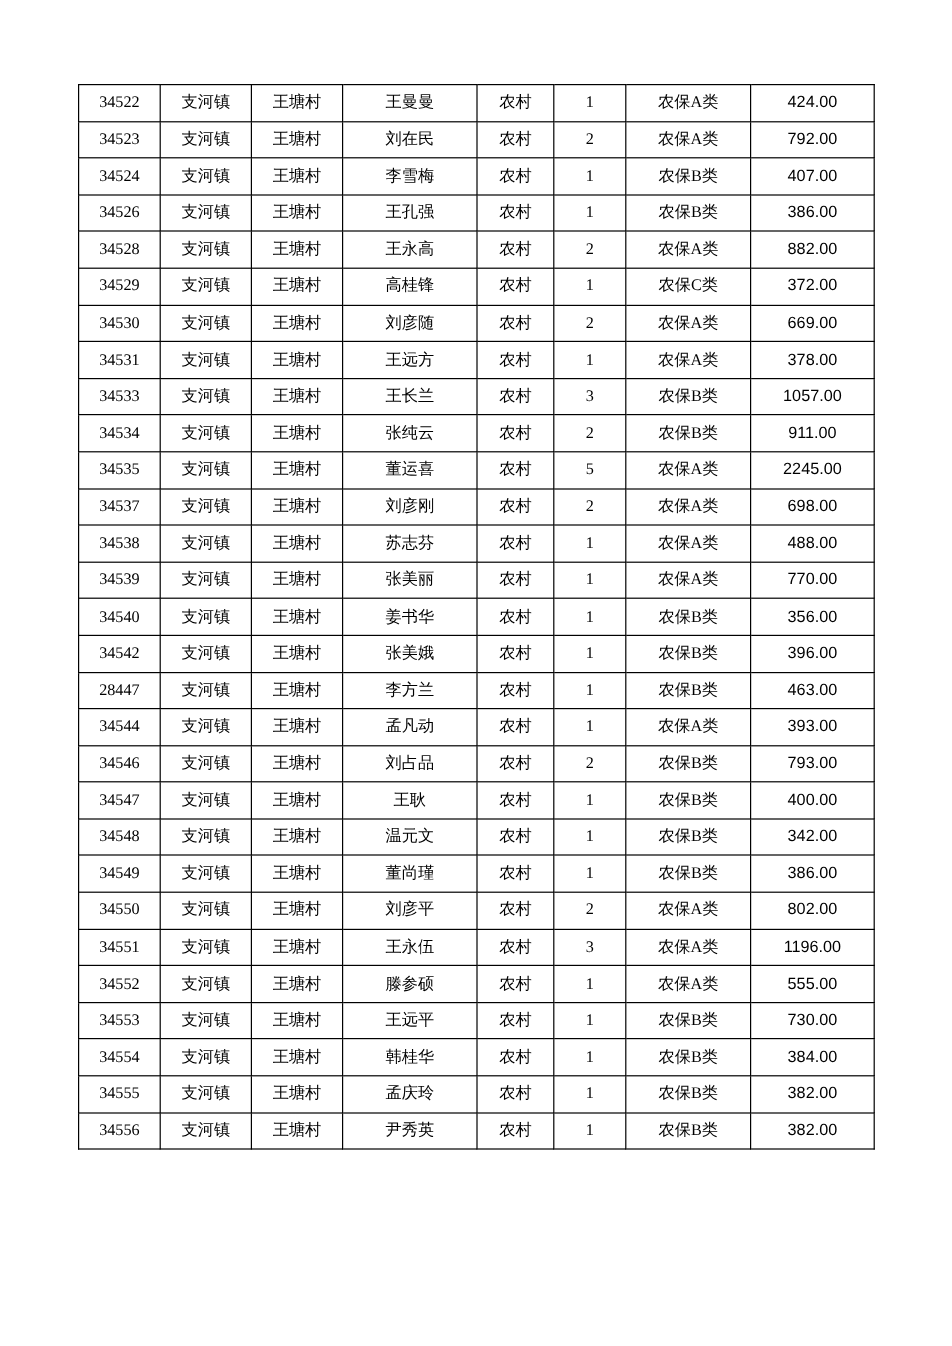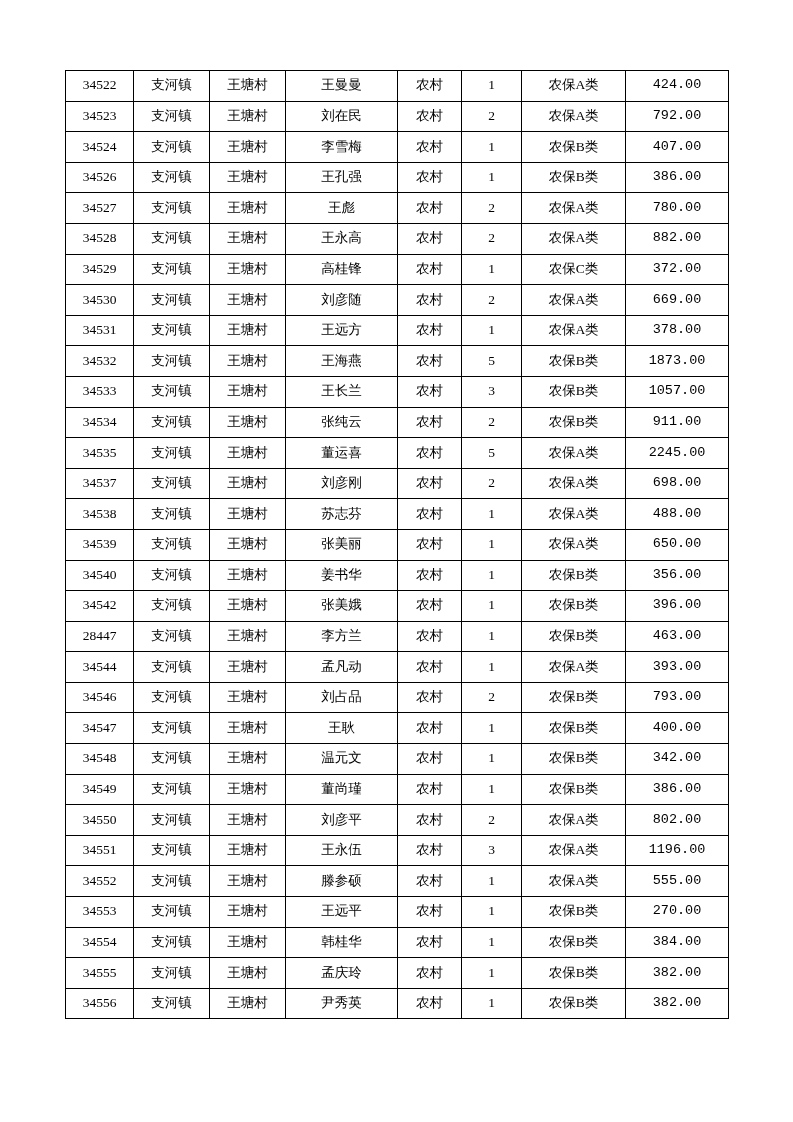--- a/index.html
+++ b/index.html
@@ -39,21 +39,21 @@
   col.c-id      { width: 68px; }
   col.c-town    { width: 76px; }
   col.c-village { width: 76px; }
   col.c-name    { width: 112px; }
   col.c-type    { width: 64px; }
   col.c-count   { width: 60px; }
   col.c-cat     { width: 104px; }
   col.c-amount  { width: 103px; }
   td.amount {
     text-align: center;
-    font-family: Liberation Mono, monospace;
+    font-family: Liberation Sans, sans-serif;
   }
 </style>
 </head>
 <body>
 
 <div class="page">
   <table class="data-table">
     <colgroup>
       <col class="c-id">
       <col class="c-town">
@@ -99,30 +99,20 @@
           <td>34526</td>
           <td>支河镇</td>
           <td>王塘村</td>
           <td>王孔强</td>
           <td>农村</td>
           <td>1</td>
           <td>农保B类</td>
           <td class="amount">386.00</td>
         </tr>
         <tr>
-          <td>34527</td>
-          <td>支河镇</td>
-          <td>王塘村</td>
-          <td>王彪</td>
-          <td>农村</td>
-          <td>2</td>
-          <td>农保A类</td>
-          <td class="amount">780.00</td>
-        </tr>
-        <tr>
           <td>34528</td>
           <td>支河镇</td>
           <td>王塘村</td>
           <td>王永高</td>
           <td>农村</td>
           <td>2</td>
           <td>农保A类</td>
           <td class="amount">882.00</td>
         </tr>
         <tr>
@@ -149,186 +139,176 @@
           <td>34531</td>
           <td>支河镇</td>
           <td>王塘村</td>
           <td>王远方</td>
           <td>农村</td>
           <td>1</td>
           <td>农保A类</td>
           <td class="amount">378.00</td>
         </tr>
         <tr>
-          <td>34532</td>
-          <td>支河镇</td>
-          <td>王塘村</td>
-          <td>王海燕</td>
+          <td>34533</td>
+          <td>支河镇</td>
+          <td>王塘村</td>
+          <td>王长兰</td>
+          <td>农村</td>
+          <td>3</td>
+          <td>农保B类</td>
+          <td class="amount">1057.00</td>
+        </tr>
+        <tr>
+          <td>34534</td>
+          <td>支河镇</td>
+          <td>王塘村</td>
+          <td>张纯云</td>
+          <td>农村</td>
+          <td>2</td>
+          <td>农保B类</td>
+          <td class="amount">911.00</td>
+        </tr>
+        <tr>
+          <td>34535</td>
+          <td>支河镇</td>
+          <td>王塘村</td>
+          <td>董运喜</td>
           <td>农村</td>
           <td>5</td>
-          <td>农保B类</td>
-          <td class="amount">1873.00</td>
-        </tr>
-        <tr>
-          <td>34533</td>
-          <td>支河镇</td>
-          <td>王塘村</td>
-          <td>王长兰</td>
+          <td>农保A类</td>
+          <td class="amount">2245.00</td>
+        </tr>
+        <tr>
+          <td>34537</td>
+          <td>支河镇</td>
+          <td>王塘村</td>
+          <td>刘彦刚</td>
+          <td>农村</td>
+          <td>2</td>
+          <td>农保A类</td>
+          <td class="amount">698.00</td>
+        </tr>
+        <tr>
+          <td>34538</td>
+          <td>支河镇</td>
+          <td>王塘村</td>
+          <td>苏志芬</td>
+          <td>农村</td>
+          <td>1</td>
+          <td>农保A类</td>
+          <td class="amount">488.00</td>
+        </tr>
+        <tr>
+          <td>34539</td>
+          <td>支河镇</td>
+          <td>王塘村</td>
+          <td>张美丽</td>
+          <td>农村</td>
+          <td>1</td>
+          <td>农保A类</td>
+          <td class="amount">770.00</td>
+        </tr>
+        <tr>
+          <td>34540</td>
+          <td>支河镇</td>
+          <td>王塘村</td>
+          <td>姜书华</td>
+          <td>农村</td>
+          <td>1</td>
+          <td>农保B类</td>
+          <td class="amount">356.00</td>
+        </tr>
+        <tr>
+          <td>34542</td>
+          <td>支河镇</td>
+          <td>王塘村</td>
+          <td>张美娥</td>
+          <td>农村</td>
+          <td>1</td>
+          <td>农保B类</td>
+          <td class="amount">396.00</td>
+        </tr>
+        <tr>
+          <td>28447</td>
+          <td>支河镇</td>
+          <td>王塘村</td>
+          <td>李方兰</td>
+          <td>农村</td>
+          <td>1</td>
+          <td>农保B类</td>
+          <td class="amount">463.00</td>
+        </tr>
+        <tr>
+          <td>34544</td>
+          <td>支河镇</td>
+          <td>王塘村</td>
+          <td>孟凡动</td>
+          <td>农村</td>
+          <td>1</td>
+          <td>农保A类</td>
+          <td class="amount">393.00</td>
+        </tr>
+        <tr>
+          <td>34546</td>
+          <td>支河镇</td>
+          <td>王塘村</td>
+          <td>刘占品</td>
+          <td>农村</td>
+          <td>2</td>
+          <td>农保B类</td>
+          <td class="amount">793.00</td>
+        </tr>
+        <tr>
+          <td>34547</td>
+          <td>支河镇</td>
+          <td>王塘村</td>
+          <td>王耿</td>
+          <td>农村</td>
+          <td>1</td>
+          <td>农保B类</td>
+          <td class="amount">400.00</td>
+        </tr>
+        <tr>
+          <td>34548</td>
+          <td>支河镇</td>
+          <td>王塘村</td>
+          <td>温元文</td>
+          <td>农村</td>
+          <td>1</td>
+          <td>农保B类</td>
+          <td class="amount">342.00</td>
+        </tr>
+        <tr>
+          <td>34549</td>
+          <td>支河镇</td>
+          <td>王塘村</td>
+          <td>董尚瑾</td>
+          <td>农村</td>
+          <td>1</td>
+          <td>农保B类</td>
+          <td class="amount">386.00</td>
+        </tr>
+        <tr>
+          <td>34550</td>
+          <td>支河镇</td>
+          <td>王塘村</td>
+          <td>刘彦平</td>
+          <td>农村</td>
+          <td>2</td>
+          <td>农保A类</td>
+          <td class="amount">802.00</td>
+        </tr>
+        <tr>
+          <td>34551</td>
+          <td>支河镇</td>
+          <td>王塘村</td>
+          <td>王永伍</td>
           <td>农村</td>
           <td>3</td>
-          <td>农保B类</td>
-          <td class="amount">1057.00</td>
-        </tr>
-        <tr>
-          <td>34534</td>
-          <td>支河镇</td>
-          <td>王塘村</td>
-          <td>张纯云</td>
-          <td>农村</td>
-          <td>2</td>
-          <td>农保B类</td>
-          <td class="amount">911.00</td>
-        </tr>
-        <tr>
-          <td>34535</td>
-          <td>支河镇</td>
-          <td>王塘村</td>
-          <td>董运喜</td>
-          <td>农村</td>
-          <td>5</td>
-          <td>农保A类</td>
-          <td class="amount">2245.00</td>
-        </tr>
-        <tr>
-          <td>34537</td>
-          <td>支河镇</td>
-          <td>王塘村</td>
-          <td>刘彦刚</td>
-          <td>农村</td>
-          <td>2</td>
-          <td>农保A类</td>
-          <td class="amount">698.00</td>
-        </tr>
-        <tr>
-          <td>34538</td>
-          <td>支河镇</td>
-          <td>王塘村</td>
-          <td>苏志芬</td>
-          <td>农村</td>
-          <td>1</td>
-          <td>农保A类</td>
-          <td class="amount">488.00</td>
-        </tr>
-        <tr>
-          <td>34539</td>
-          <td>支河镇</td>
-          <td>王塘村</td>
-          <td>张美丽</td>
-          <td>农村</td>
-          <td>1</td>
-          <td>农保A类</td>
-          <td class="amount">650.00</td>
-        </tr>
-        <tr>
-          <td>34540</td>
-          <td>支河镇</td>
-          <td>王塘村</td>
-          <td>姜书华</td>
-          <td>农村</td>
-          <td>1</td>
-          <td>农保B类</td>
-          <td class="amount">356.00</td>
-        </tr>
-        <tr>
-          <td>34542</td>
-          <td>支河镇</td>
-          <td>王塘村</td>
-          <td>张美娥</td>
-          <td>农村</td>
-          <td>1</td>
-          <td>农保B类</td>
-          <td class="amount">396.00</td>
-        </tr>
-        <tr>
-          <td>28447</td>
-          <td>支河镇</td>
-          <td>王塘村</td>
-          <td>李方兰</td>
-          <td>农村</td>
-          <td>1</td>
-          <td>农保B类</td>
-          <td class="amount">463.00</td>
-        </tr>
-        <tr>
-          <td>34544</td>
-          <td>支河镇</td>
-          <td>王塘村</td>
-          <td>孟凡动</td>
-          <td>农村</td>
-          <td>1</td>
-          <td>农保A类</td>
-          <td class="amount">393.00</td>
-        </tr>
-        <tr>
-          <td>34546</td>
-          <td>支河镇</td>
-          <td>王塘村</td>
-          <td>刘占品</td>
-          <td>农村</td>
-          <td>2</td>
-          <td>农保B类</td>
-          <td class="amount">793.00</td>
-        </tr>
-        <tr>
-          <td>34547</td>
-          <td>支河镇</td>
-          <td>王塘村</td>
-          <td>王耿</td>
-          <td>农村</td>
-          <td>1</td>
-          <td>农保B类</td>
-          <td class="amount">400.00</td>
-        </tr>
-        <tr>
-          <td>34548</td>
-          <td>支河镇</td>
-          <td>王塘村</td>
-          <td>温元文</td>
-          <td>农村</td>
-          <td>1</td>
-          <td>农保B类</td>
-          <td class="amount">342.00</td>
-        </tr>
-        <tr>
-          <td>34549</td>
-          <td>支河镇</td>
-          <td>王塘村</td>
-          <td>董尚瑾</td>
-          <td>农村</td>
-          <td>1</td>
-          <td>农保B类</td>
-          <td class="amount">386.00</td>
-        </tr>
-        <tr>
-          <td>34550</td>
-          <td>支河镇</td>
-          <td>王塘村</td>
-          <td>刘彦平</td>
-          <td>农村</td>
-          <td>2</td>
-          <td>农保A类</td>
-          <td class="amount">802.00</td>
-        </tr>
-        <tr>
-          <td>34551</td>
-          <td>支河镇</td>
-          <td>王塘村</td>
-          <td>王永伍</td>
-          <td>农村</td>
-          <td>3</td>
           <td>农保A类</td>
           <td class="amount">1196.00</td>
         </tr>
         <tr>
           <td>34552</td>
           <td>支河镇</td>
           <td>王塘村</td>
           <td>滕参硕</td>
           <td>农村</td>
           <td>1</td>
@@ -336,21 +316,21 @@
           <td class="amount">555.00</td>
         </tr>
         <tr>
           <td>34553</td>
           <td>支河镇</td>
           <td>王塘村</td>
           <td>王远平</td>
           <td>农村</td>
           <td>1</td>
           <td>农保B类</td>
-          <td class="amount">270.00</td>
+          <td class="amount">730.00</td>
         </tr>
         <tr>
           <td>34554</td>
           <td>支河镇</td>
           <td>王塘村</td>
           <td>韩桂华</td>
           <td>农村</td>
           <td>1</td>
           <td>农保B类</td>
           <td class="amount">384.00</td>

